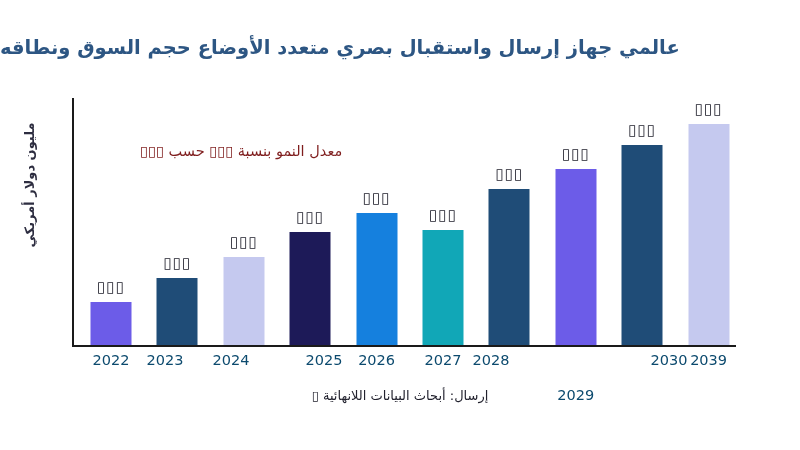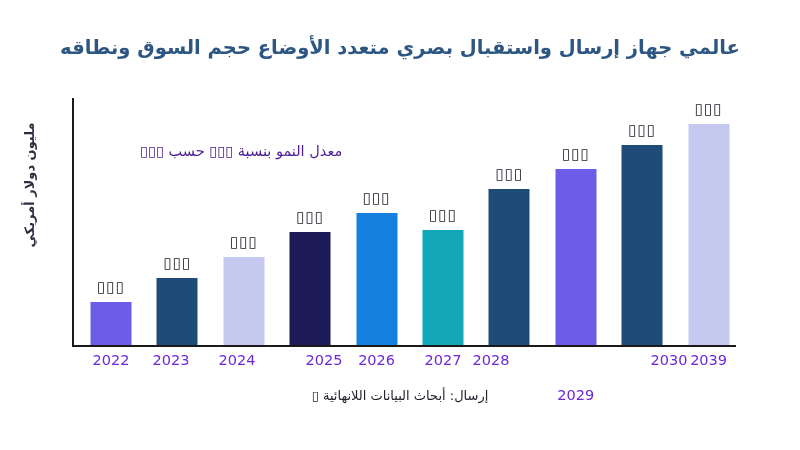--- a/index.html
+++ b/index.html
@@ -14,21 +14,21 @@
     position:absolute;inset:0;
     width:800px;height:450px;
     background:#ffffff;
   }
 
   
   .chart-title{
     position:absolute;
     left:0;top:36px;
     width:800px;
-    text-align:center;
+    text-align:left;
     font-size:19.5px;
     font-weight:600;
     color:#2d5683;
     direction:rtl;
     letter-spacing:0px;
     white-space:nowrap;
     line-height:1.2;
   }
 
   
@@ -98,39 +98,39 @@
     letter-spacing:1px;
     direction:ltr;
   }
 
   
   .annotation{
     position:absolute;
     left:140px;top:143px;
     font-size:14.5px;
     font-weight:500;
-    color:#4c1d95;
+    color:#7f1d1d;
     direction:rtl;
     white-space:nowrap;
   }
 
   
   .xticks{
     position:absolute;
     left:72px;top:352px;
     width:700px;height:24px;
   }
   .xtick{
     position:absolute;
     top:0;
     width:66px;
     text-align:center;
     font-size:14.5px;
     font-weight:500;
-    color:#6d28d9;
+    color:#0c4a6e;
     direction:ltr;
   }
 
   
   .source{
     position:absolute;
     left:0;top:388px;
     width:800px;
     text-align:center;
     font-size:13px;
@@ -195,22 +195,22 @@
           <div class="bar" title="2031" style="height: 221px; background: rgb(197, 201, 239);"></div>
           <div class="bar-value" style="bottom: 227px;">▯▯▯</div>
         </div>
       </div>
   </div>
 
   <div class="annotation">معدل النمو بنسبة ▯▯▯ حسب ▯▯▯</div>
 
   <div class="xticks" id="xticks-layer">
       <div class="xtick" style="left: 6px;">2022</div>
-      <div class="xtick" style="left: 66px;">2023</div>
-      <div class="xtick" style="left: 132px;">2024</div>
+      <div class="xtick" style="left: 60px;">2023</div>
+      <div class="xtick" style="left: 126px;">2024</div>
       <div class="xtick" style="left: 219px;">2025</div>
       <div class="xtick" style="left: 271.6px; text-align: center;">2026</div>
       <div class="xtick" style="left: 338px;">2027</div>
       <div class="xtick" style="left: 386px;">2028</div>
       <div class="xtick" style="left: 470.8px; margin-top: 35px;">2029</div>
       <div class="xtick" style="left: 564px;">2030</div>
       <div class="xtick" style="left: 603.6px;">2039</div>
     </div>
 
   <div class="source">إرسال: أبحاث البيانات اللانهائية ▯</div>

